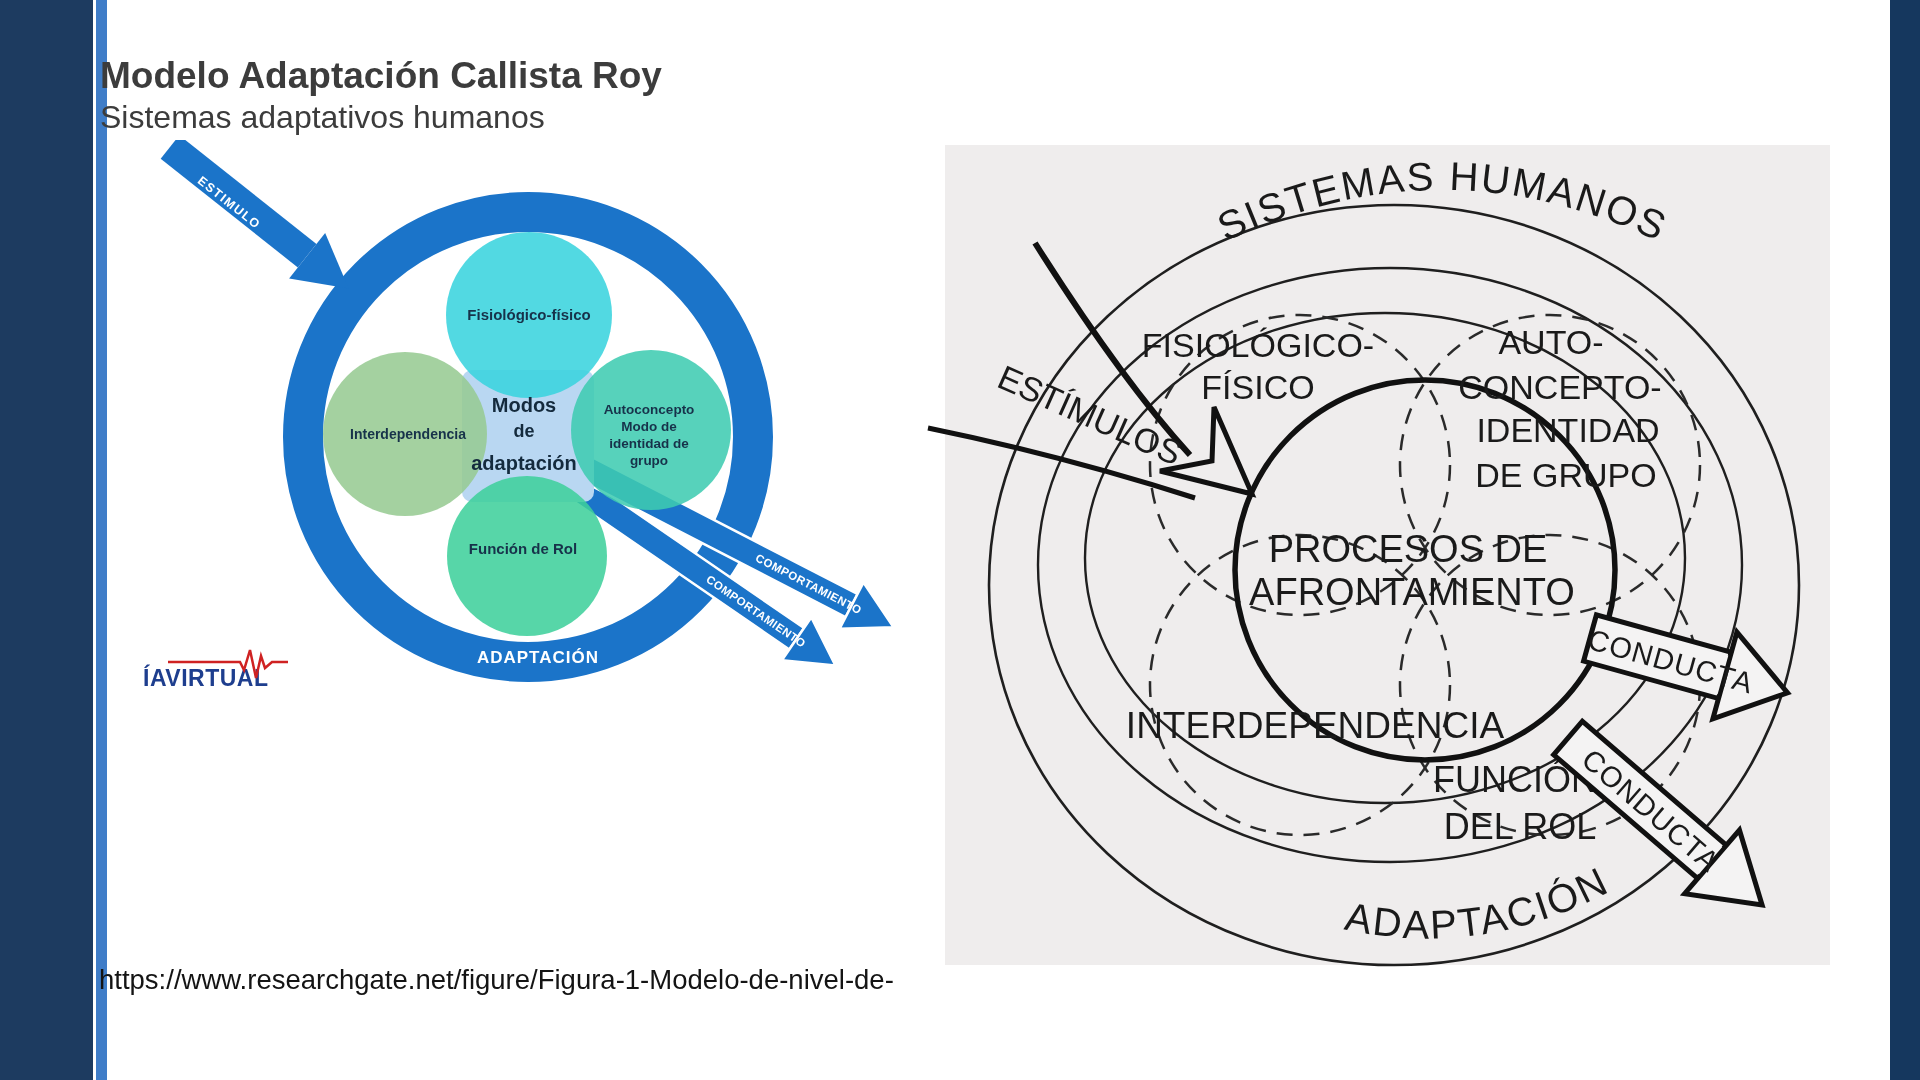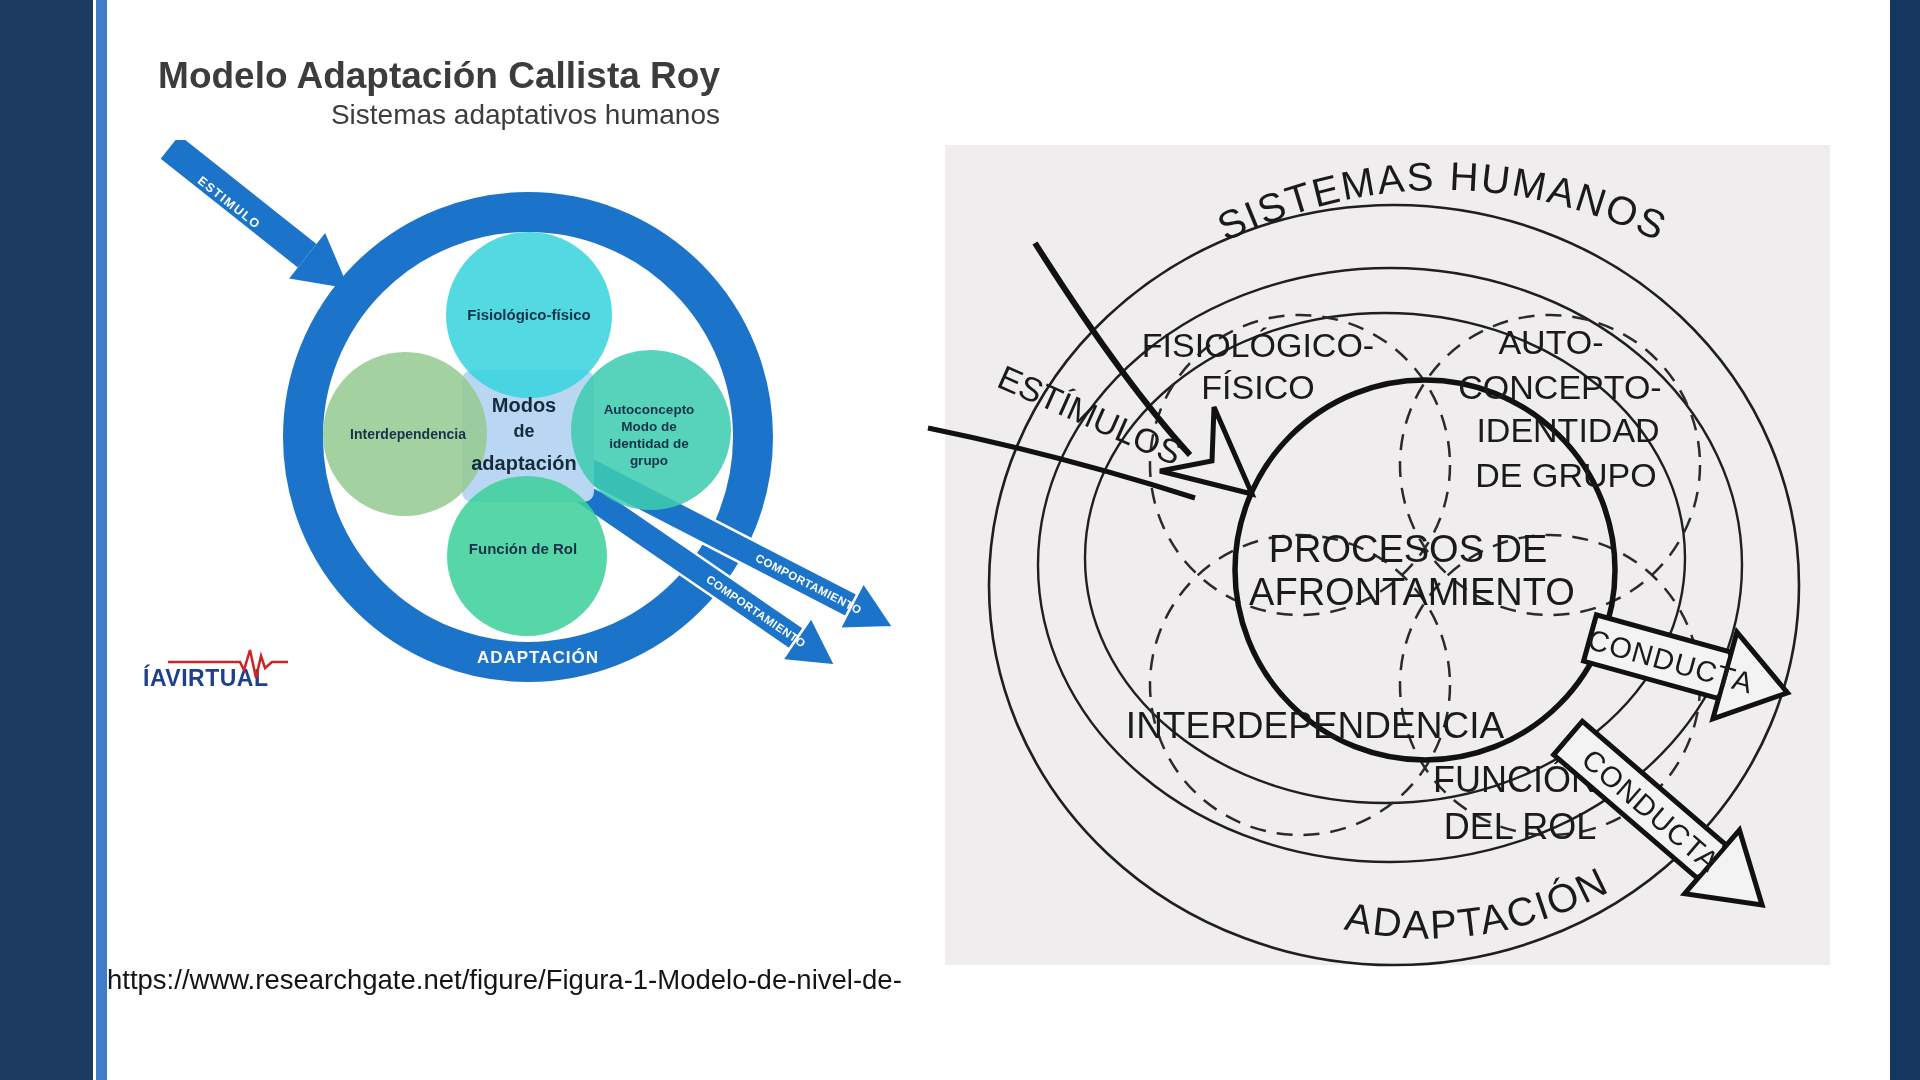--- a/index.html
+++ b/index.html
@@ -5,24 +5,24 @@
   html,body{margin:0;padding:0;}
   body{
     width:1920px;height:1080px;position:relative;overflow:hidden;
     background:#ffffff;
     font-family:"Liberation Sans", sans-serif;
   }
   .abs{position:absolute;}
   #left-navy-bar{left:0;top:0;width:93px;height:1080px;background:#1d3b60;}
   #left-accent-bar{left:96px;top:0;width:11px;height:1080px;background:#3f7dc8;}
   #right-navy-bar{left:1890px;top:0;width:30px;height:1080px;background:#15375e;}
-  #title-block{left:100px;top:55px;width:620px;text-align:right;color:#3c3c3c;}
+  #title-block{left:100px;top:55px;width:620px;text-align:left;color:#3c3c3c;}
   #title-block h1{margin:0;font-size:37px;font-weight:700;letter-spacing:0;}
-  #title-block h2{margin:2px 0 0 0;font-size:28px;font-weight:400;}
-  #source-url{left:107px;top:961px;font-size:27.5px;color:#141414;line-height:37px;}
+  #title-block h2{margin:2px 0 0 0;font-size:32px;font-weight:400;}
+  #source-url{left:99px;top:961px;font-size:27.5px;color:#141414;line-height:37px;}
   svg text{font-family:"Liberation Sans", sans-serif;}
 </style>
 </head>
 <body>
 
 <div class="abs" id="left-navy-bar"></div>
 <div class="abs" id="left-accent-bar"></div>
 <div class="abs" id="right-navy-bar"></div>
 
 <div class="abs" id="title-block">

